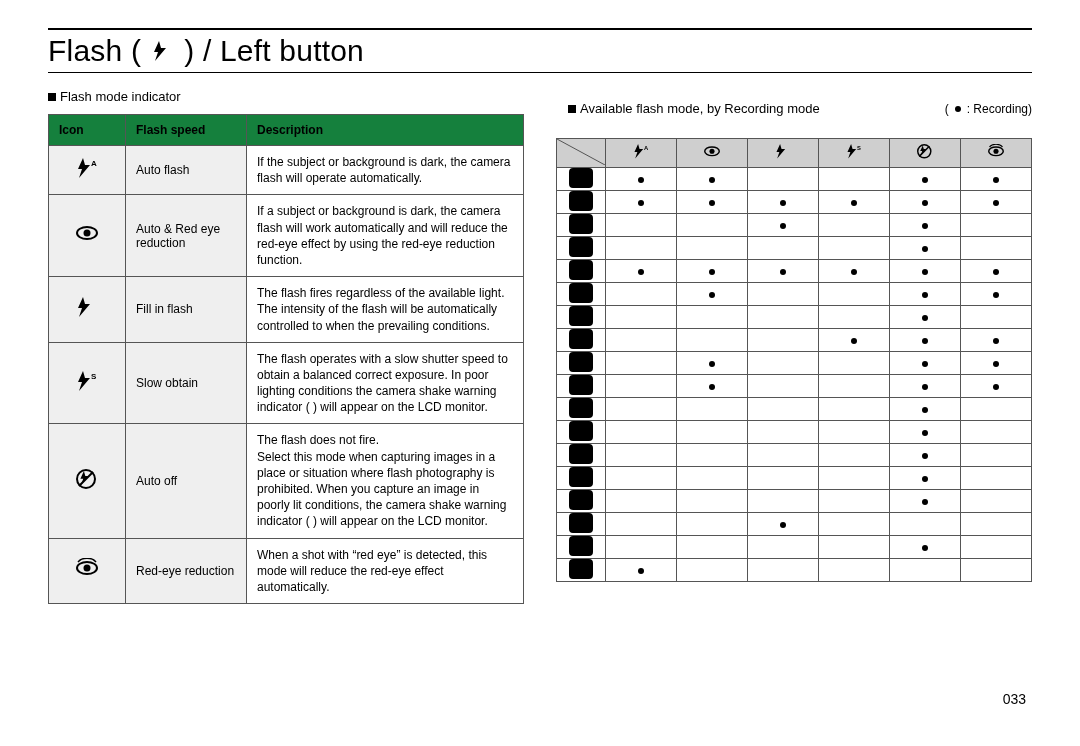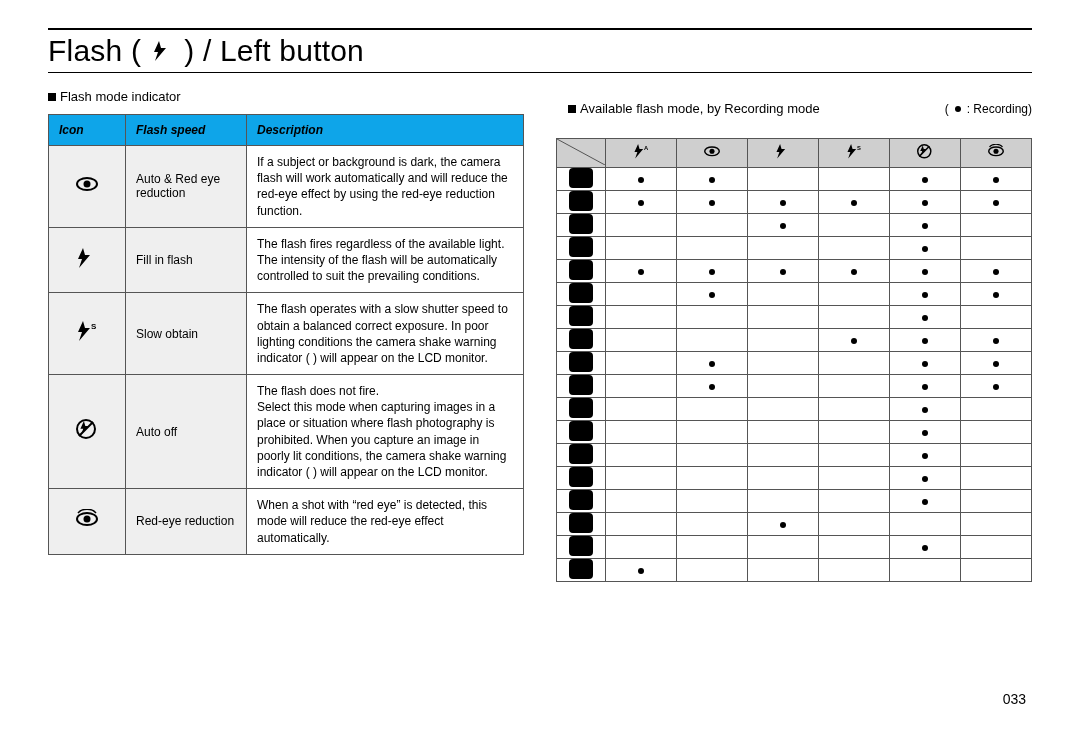--- a/index.html
+++ b/index.html
@@ -10,21 +10,21 @@
   h1.title .flash-icon{display:inline-block;vertical-align:-2px}
   .cols{display:flex;gap:32px;margin-top:16px}
   .col{flex:1}
 
   .sect{display:flex;align-items:center;gap:4px;font-size:13px;margin:0 0 10px 0}
   .sq{width:8px;height:8px;background:#000;display:inline-block}
 
   
   table.modes{border-collapse:collapse;width:100%;font-size:12px}
   table.modes th,table.modes td{border:1px solid #555;padding:8px 10px;text-align:left;vertical-align:middle}
-  table.modes thead th{background:#0ea5e9;font-weight:700;font-style:italic}
+  table.modes thead th{background:#15803d;font-weight:700;}
   table.modes td.icon{width:56px;text-align:center;background:#efefef}
   table.modes td.mode{width:100px;background:#efefef}
   table.modes td.desc{line-height:1.35}
 
   .legend{font-size:12px;display:flex;gap:6px;align-items:center}
 
   
   table.matrix{border-collapse:collapse;width:100%;font-size:11px}
   table.matrix th,table.matrix td{border:1px solid #555;height:22px;text-align:center;padding:0}
   table.matrix thead th{background:#cfcfcf;height:26px}
@@ -101,31 +101,38 @@
         <thead>
           <tr>
             <th>Icon</th>
             <th>Flash speed</th>
             <th>Description</th>
           </tr>
         </thead>
         <tbody id="modes-body">
             <tr>
               <td class="icon"><span><svg class="ico" viewBox="0 0 22 22">
+                    <use href="#g-flash-auto"></use>
+                  </svg></span></td>
+              <td class="mode">Auto flash</td>
+              <td class="desc">If the subject or background is dark, the camera flash will operate automatically.</td>
+            </tr>
+            <tr>
+              <td class="icon"><span><svg class="ico" viewBox="0 0 22 22">
                     <use href="#g-eye"></use>
                   </svg></span></td>
               <td class="mode">Auto &amp; Red eye reduction</td>
               <td class="desc">If a subject or background is dark, the camera flash will work automatically and will reduce the red-eye effect by using the red-eye reduction function.</td>
             </tr>
             <tr>
               <td class="icon"><span><svg class="ico" viewBox="0 0 22 22">
                     <use href="#g-flash"></use>
                   </svg></span></td>
               <td class="mode">Fill in flash</td>
-              <td class="desc">The flash fires regardless of the available light. The intensity of the flash will be automatically controlled to suit the prevailing conditions.</td>
+              <td class="desc">The flash fires regardless of the available light. The intensity of the flash will be automatically controlled to when the prevailing conditions.</td>
             </tr>
             <tr>
               <td class="icon"><span><svg class="ico" viewBox="0 0 22 22">
                     <use href="#g-flash-slow"></use>
                   </svg></span></td>
               <td class="mode">Slow obtain</td>
               <td class="desc">The flash operates with a slow shutter speed to obtain a balanced correct exposure. In poor lighting conditions the camera shake warning indicator (  ) will appear on the LCD monitor.</td>
             </tr>
             <tr>
               <td class="icon"><span><svg class="ico" viewBox="0 0 22 22">

